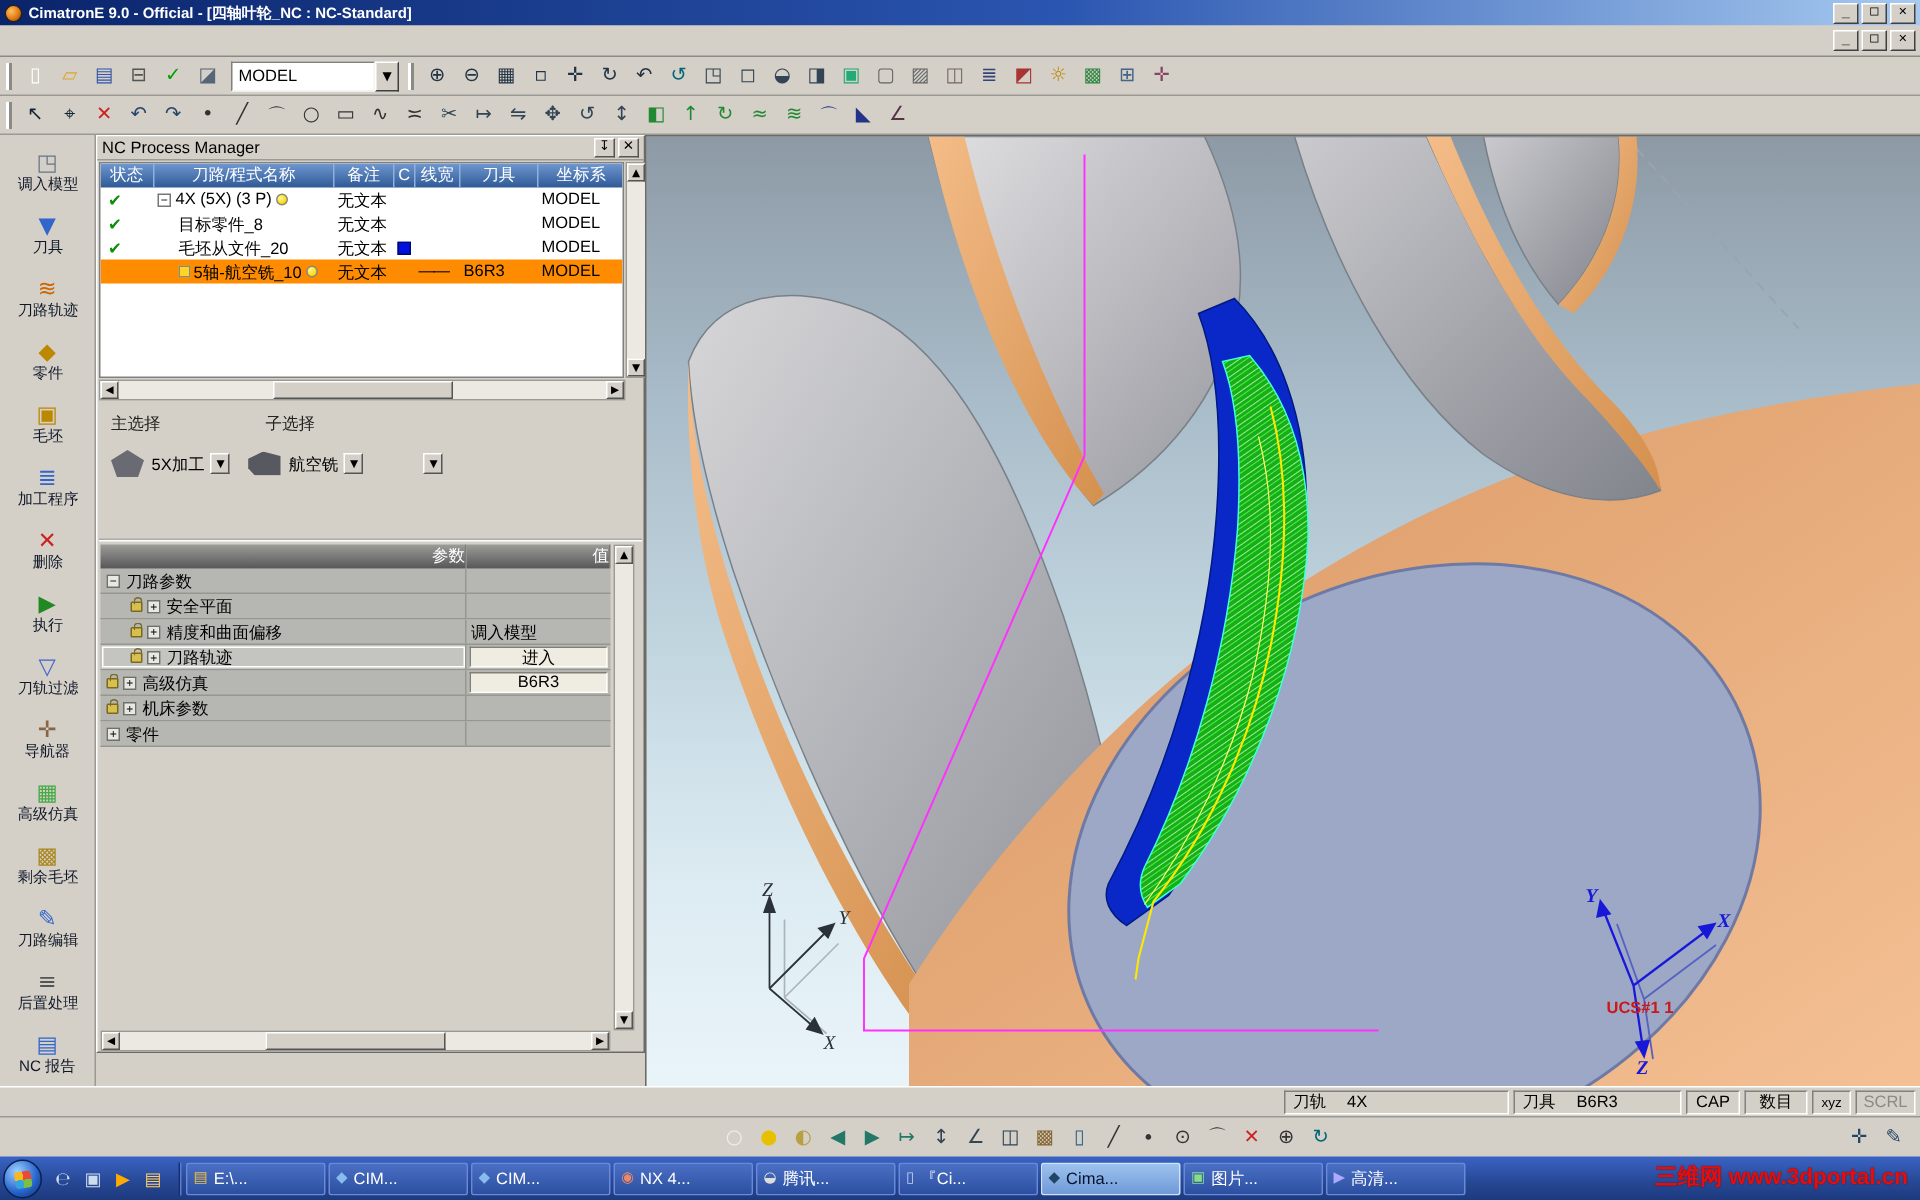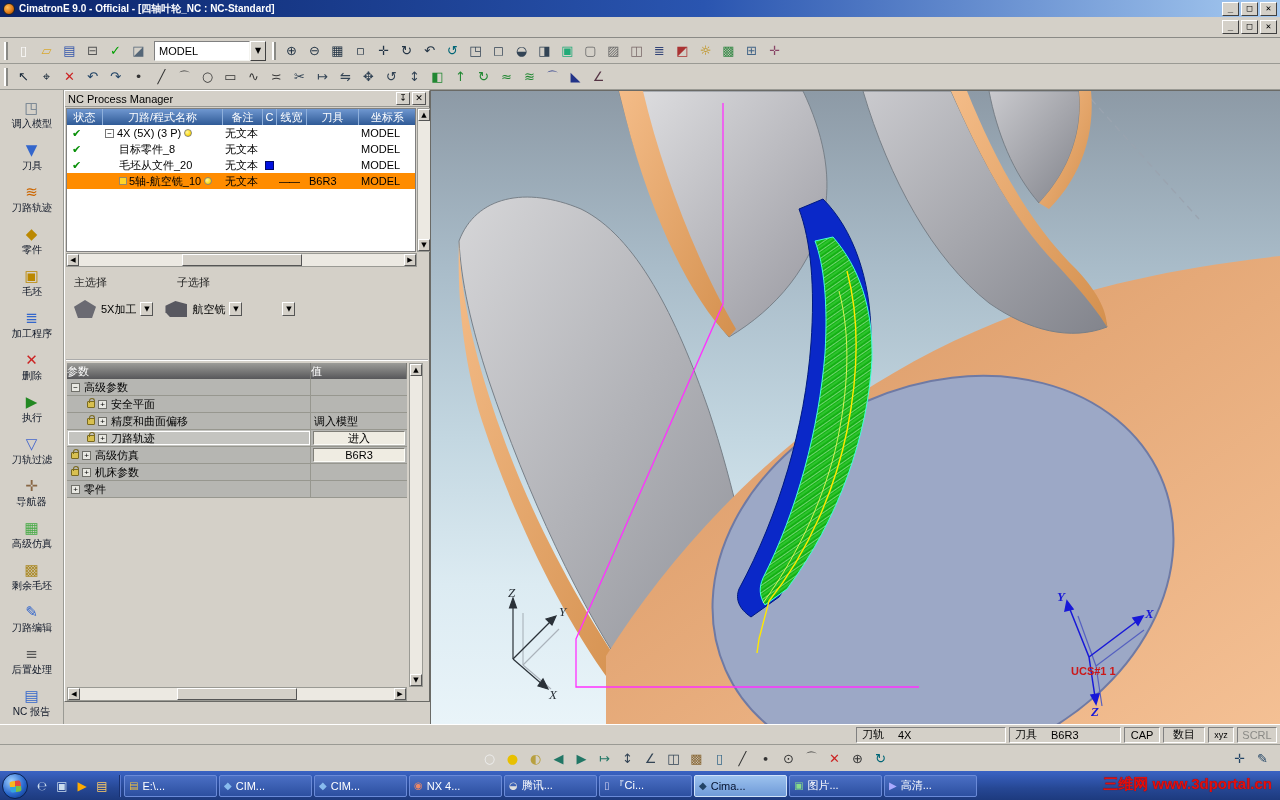--- a/index.html
+++ b/index.html
@@ -69,21 +69,21 @@
 .sel-label{display:inline-block;font-size:11px;color:#222}
 .sel-combos{display:flex;margin-top:10px;align-items:center}
 .selc{display:flex;align-items:center;margin-right:12px}
 .selc .shape{width:22px;height:18px;background:#6a6a72;clip-path:polygon(50% 0,100% 38%,82% 100%,18% 100%,0 38%);margin-right:5px}
 .selc .shape2{width:22px;height:16px;background:#585860;clip-path:polygon(0 30%,45% 0,100% 20%,100% 100%,20% 100%,0 70%);margin-right:5px}
 .selc .txt{font-size:11px;margin-right:4px}
 .darw{width:13px;height:14px;font-size:7px;line-height:12px;text-align:center;background:#d4d0c8;border:1px solid;border-color:#fff #555 #555 #fff}
 
 .param-area{position:absolute;left:2px;top:272px;width:340px}
 .p-h{display:grid;grid-template-columns:244px 96px;height:16px}
-.p-h .hc{background:linear-gradient(180deg,#9c9c98,#57575a);color:#fff;text-align:left;line-height:16px;border-right:1px solid #7a7a76;font-size:11px}
+.p-h .hc{background:linear-gradient(180deg,#9c9c98,#57575a);color:#fff;text-align:right;line-height:16px;border-right:1px solid #7a7a76;font-size:11px}
 .p-row{display:grid;grid-template-columns:244px 96px;height:17px;background:#b6b6b2;border-bottom:1px solid #97978f}
 .p-row .pname{display:flex;align-items:center;padding-left:4px;border-right:1px solid #97978f;overflow:hidden;white-space:nowrap}
 .p-row.ind .pname{padding-left:20px}
 .p-row.sel .pname{outline:1px solid #fff;outline-offset:-2px;background:#c4c4c0}
 .p-row .pval{display:flex;align-items:center;padding:1px 3px;overflow:hidden;white-space:nowrap}
 .p-row.hasbox .pval{background:#efece2;border:1px solid;border-color:#807f78 #fdfdf8 #fdfdf8 #807f78;margin:1px 2px;justify-content:center}
 .lock{display:none;width:8px;height:7px;background:#d8c050;border:1px solid #7a6a20;border-radius:1px;margin-right:3px;position:relative;flex:none}
 .lock:before{content:"";position:absolute;left:1px;top:-4px;width:4px;height:4px;border:1px solid #7a6a20;border-bottom:none;border-radius:3px 3px 0 0}
 .haslock .lock{display:inline-block}
 .pexp{width:9px;height:9px;border:1px solid #70706a;background:#e8e8e2;font-size:8px;line-height:7px;text-align:center;margin-right:4px;flex:none}
@@ -398,21 +398,21 @@
 
         <span class="hc">参数</span>
             <span class="hc">值</span>
           </div>
         <div>
 
         <div class="p-row">
               <span class="pname">
 
                 <span class="pexp">−</span>
-                <span>高级参数</span>
+                <span>刀路参数</span>
               </span>
               <span class="pval"></span>
             </div>
             <div class="p-row ind haslock">
               <span class="pname">
                 <span class="lock"></span>
                 <span class="pexp">+</span>
                 <span>安全平面</span>
               </span>
               <span class="pval"></span>

